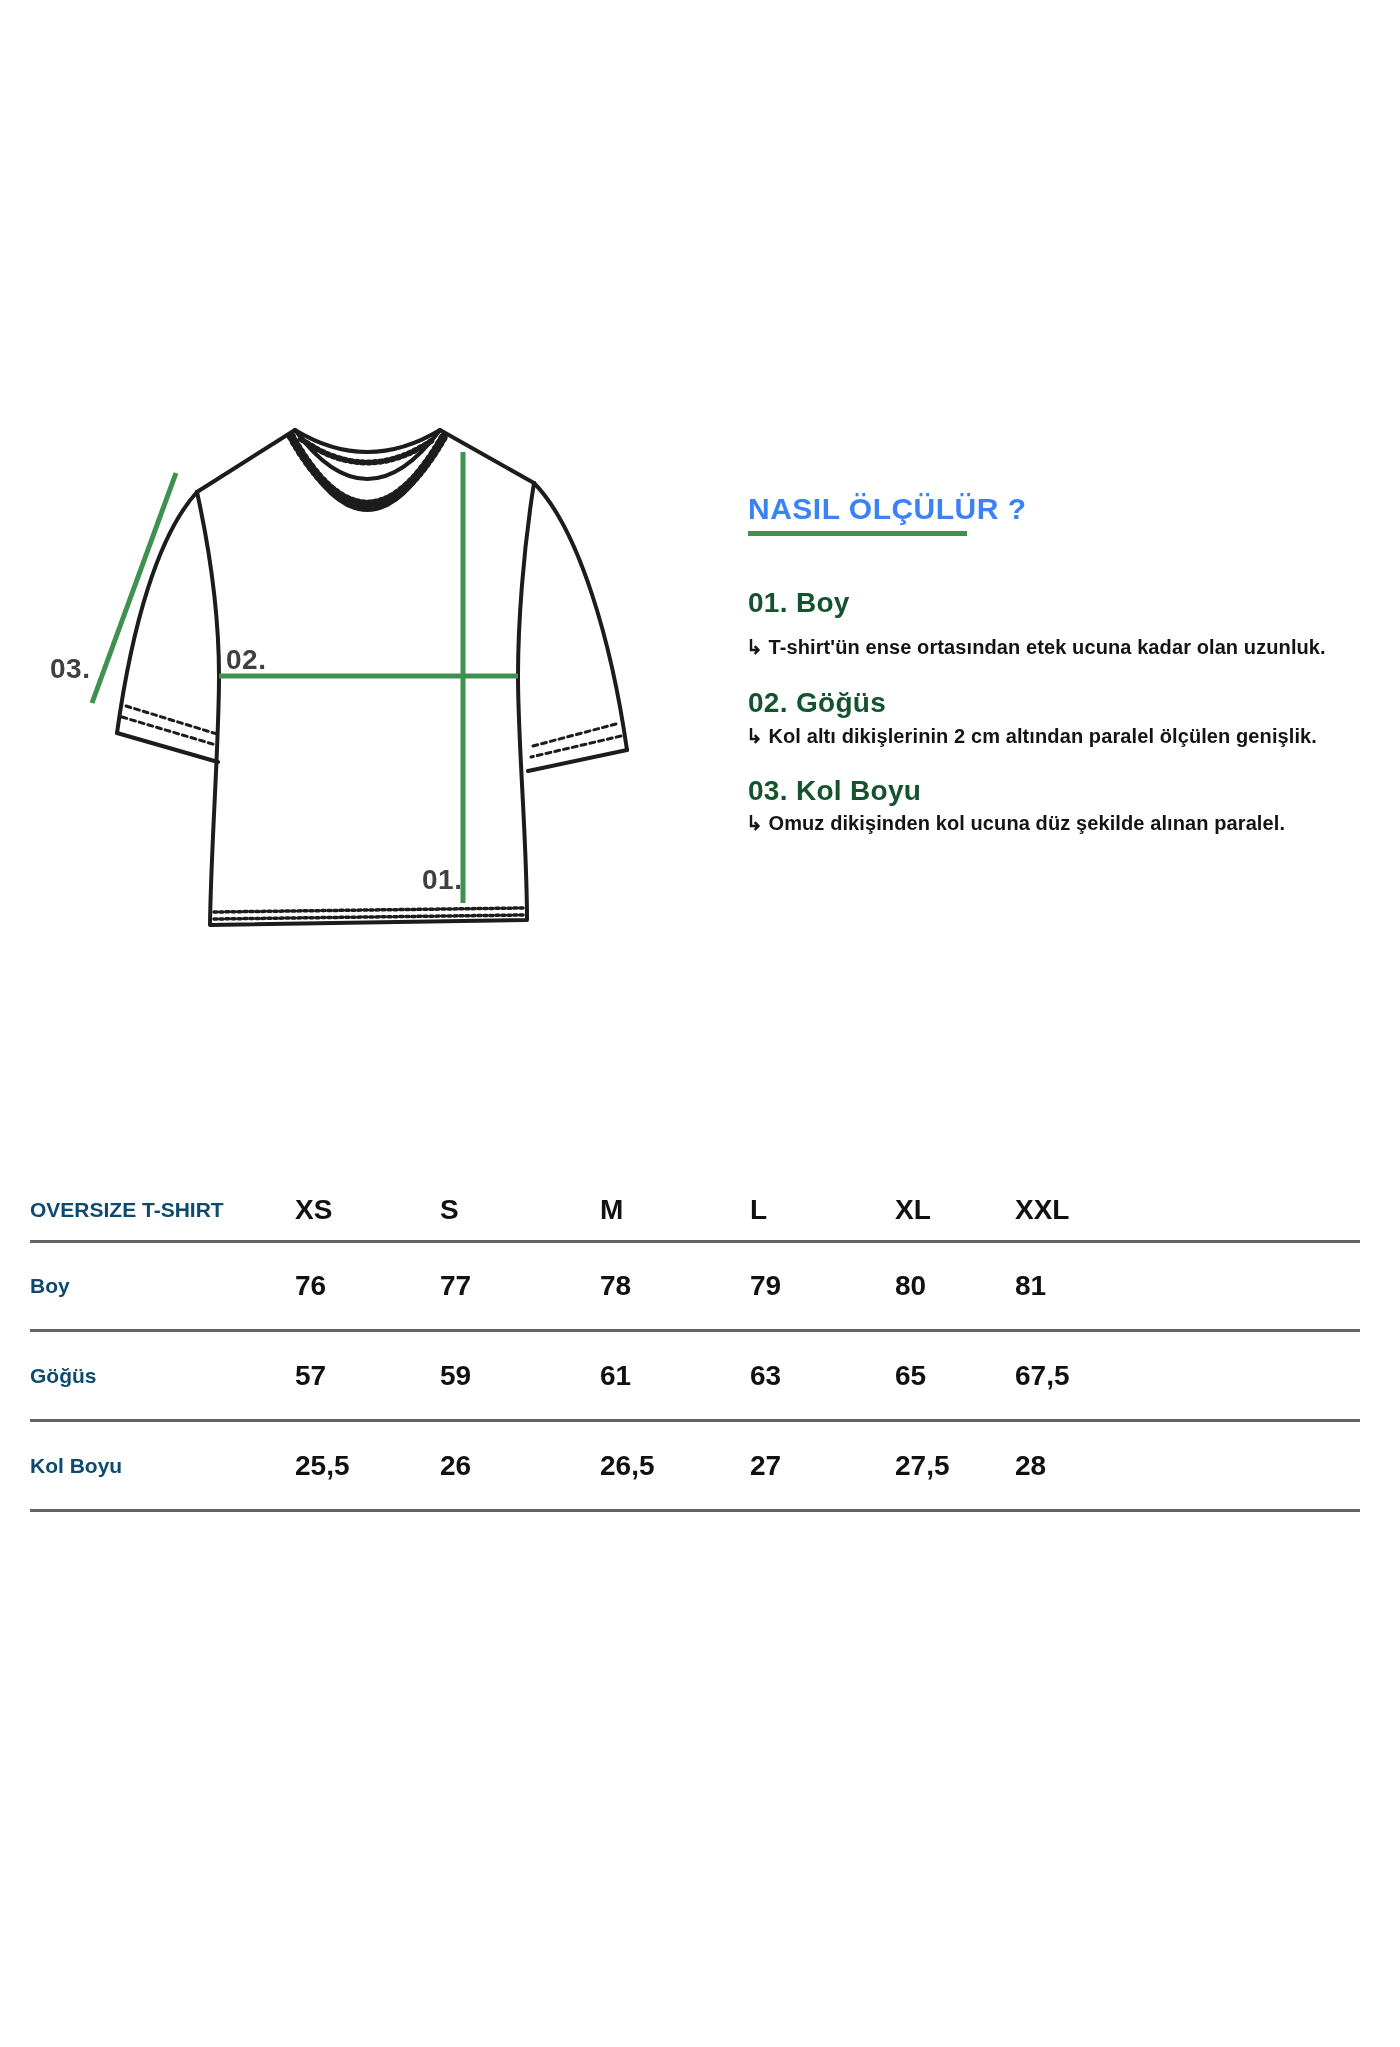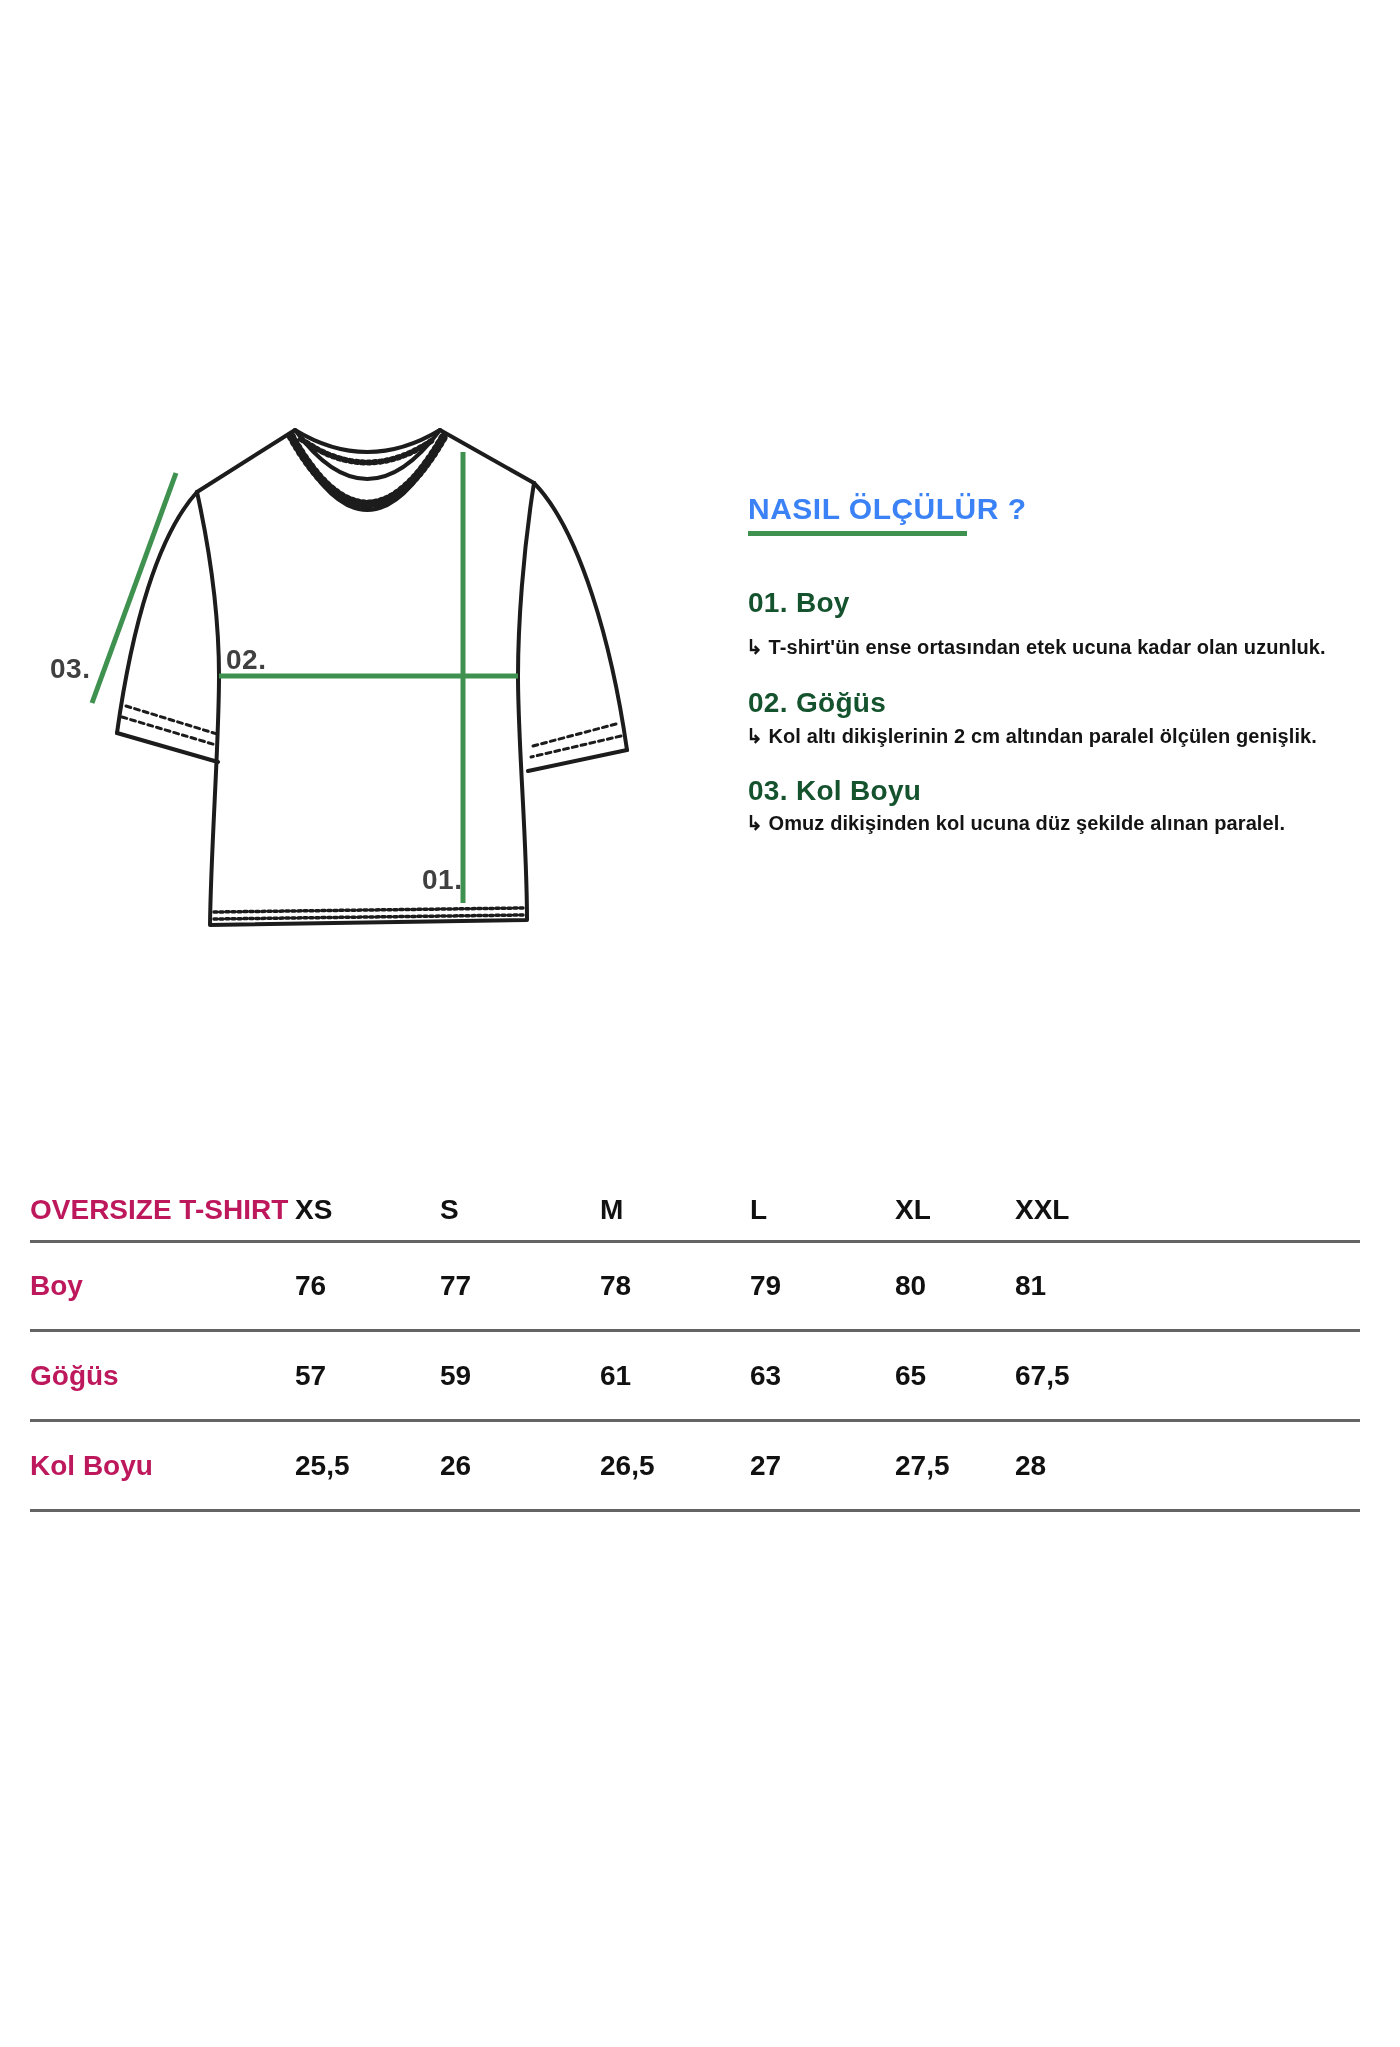--- a/index.html
+++ b/index.html
@@ -38,21 +38,21 @@
   .h-02 { top:689px; } .d-02 { top:726px; }
   .h-03 { top:777px; } .d-03 { top:813px; }
   
   .size-table { position:absolute; left:30px; top:1180px; width:1330px; }
   .t-row { display:flex; align-items:center; }
   .t-head { height:60px; }
   .t-body { height:86px; }
   .t-body2 { height:87px; }
   .t-line { width:1330px; height:3px; background:#646464; }
   .cell { font-size:28px; font-weight:700; color:#111; }
-  .c-label { width:265px; text-align:left; font-size:28px; font-weight:700; color:#be185d; }
+  .c-label { width:265px; text-align:left; font-size:21px; font-weight:700; color:#0c4a6e; }
   .c1 { width:145px; } .c2 { width:160px; } .c3 { width:150px; }
   .c4 { width:145px; } .c5 { width:120px; } .c6 { width:130px; }
 </style>
 </head>
 <body>
 
 <div class="canvas">
 
   <div class="diagram">
     <svg width="660" height="560" viewBox="0 0 660 560">

